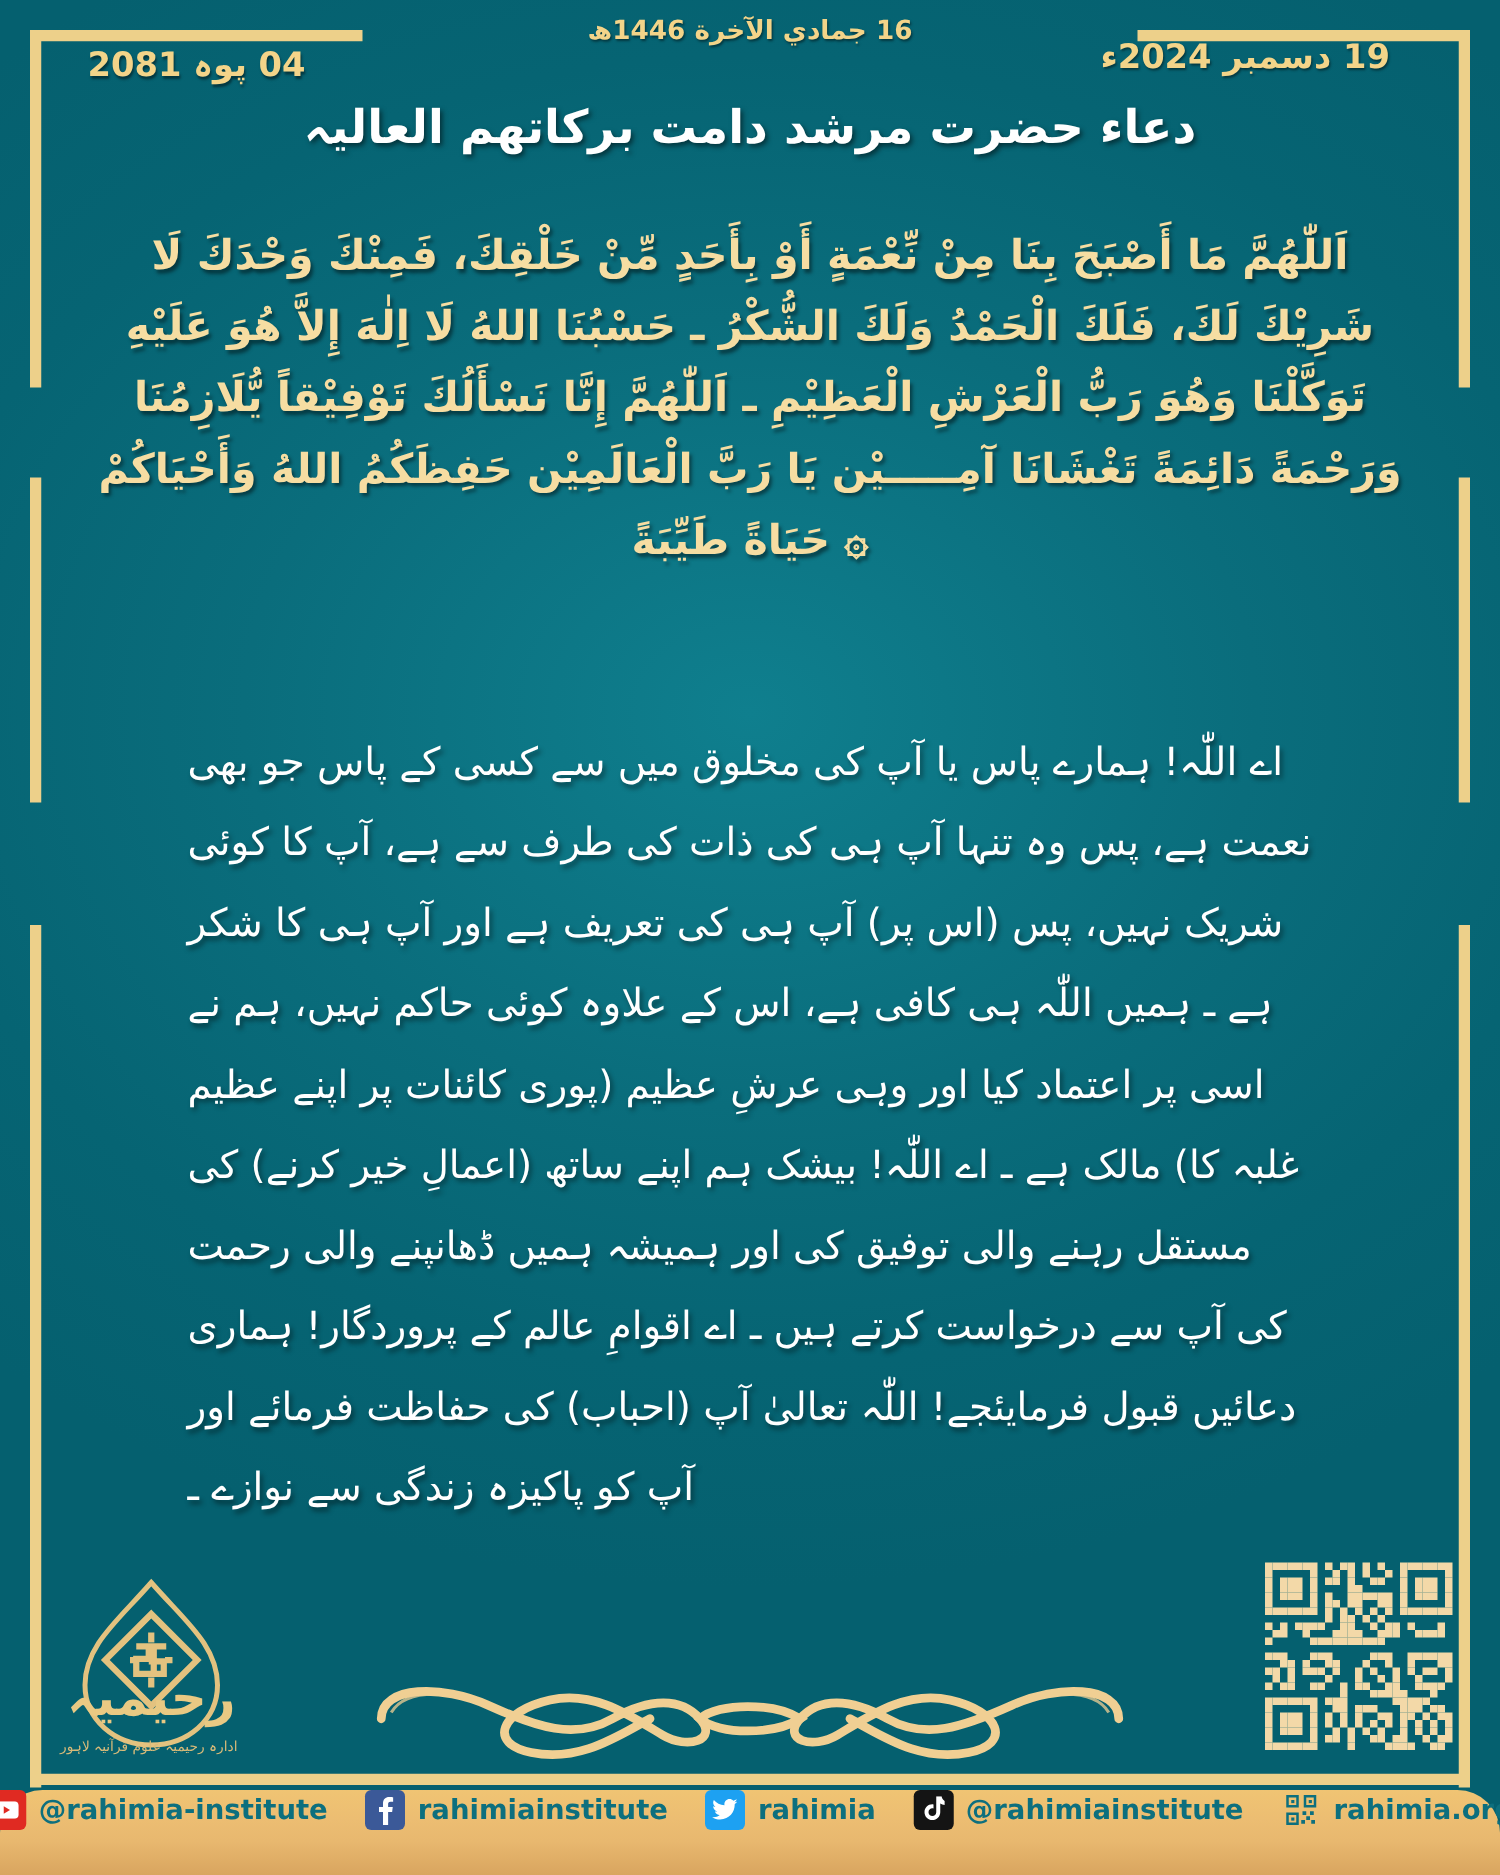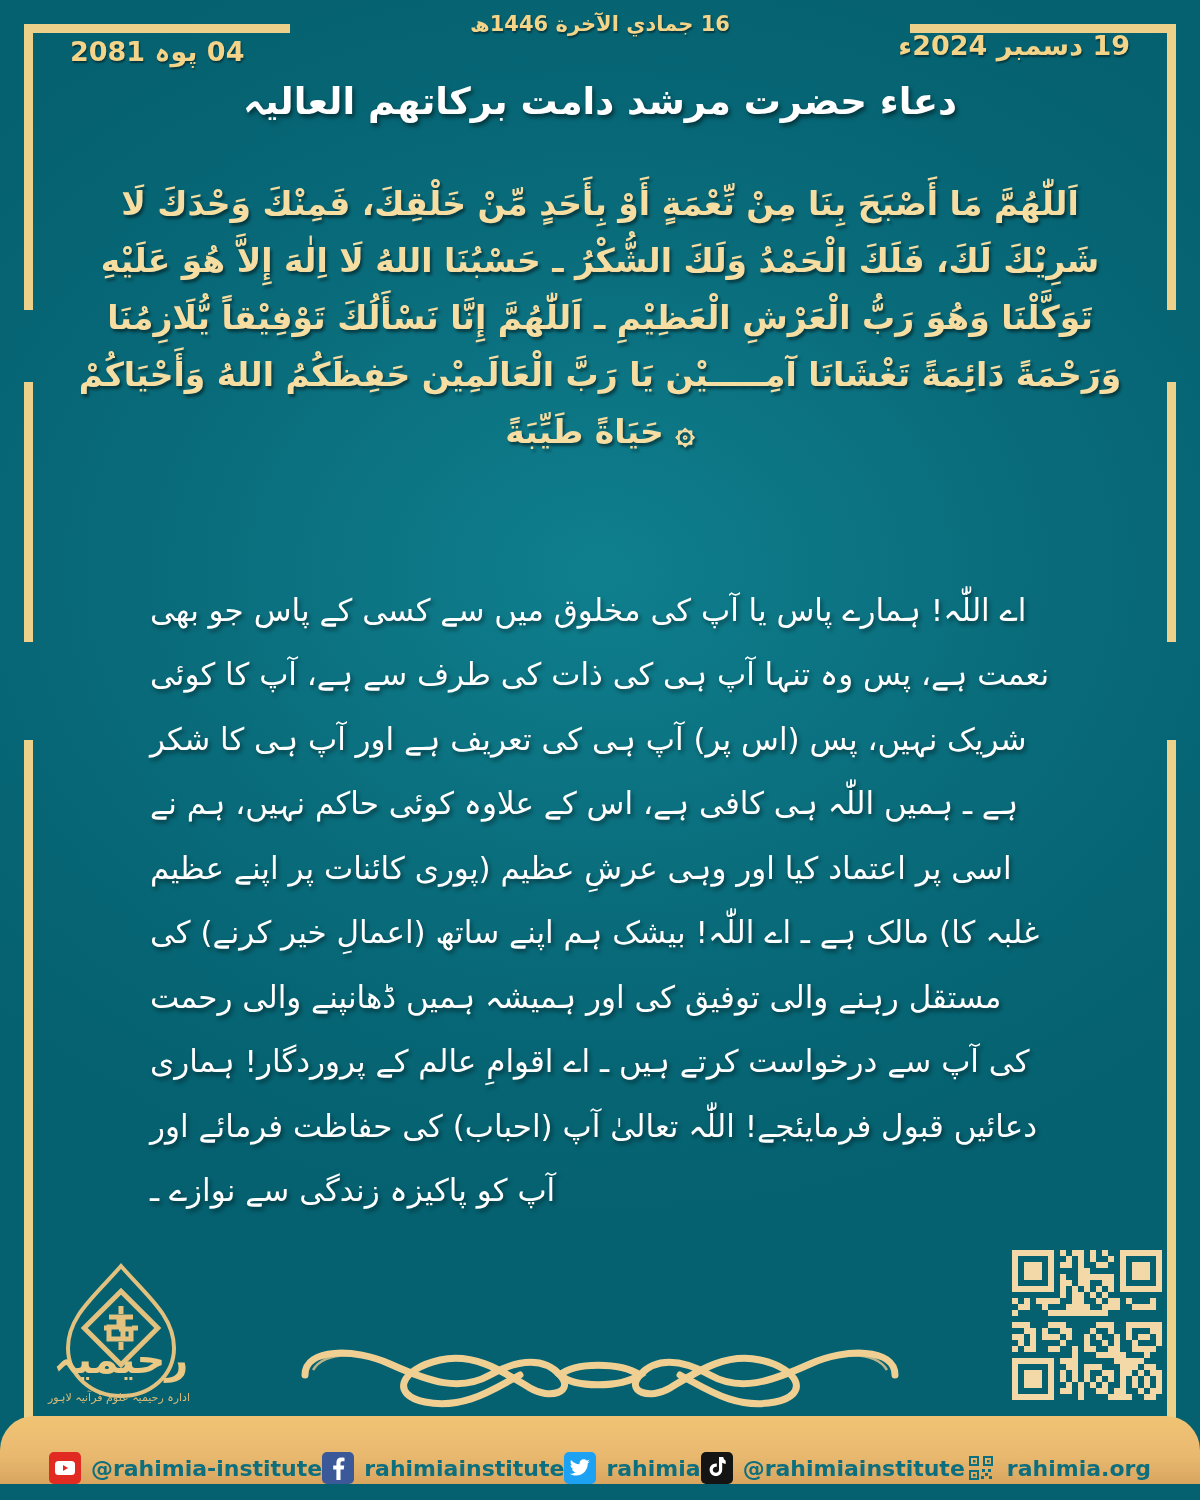--- a/index.html
+++ b/index.html
@@ -29,21 +29,21 @@
   
   .hdr{position:absolute;top:0;left:0;width:1200px;height:150px;}
   .date{
     position:absolute;color:#f3d489;
     font-family:"DejaVu Sans","Liberation Sans",sans-serif;
     font-size:27px;font-weight:700;direction:rtl;white-space:nowrap;
     text-shadow:1px 2px 2px rgba(0,0,0,.45);
   }
   .date-left{left:70px;top:36px;}
   .date-center{left:0;right:0;top:12px;text-align:center;font-size:21px;}
-  .date-right{right:70px;top:30px;}
+  .date-right{right:88px;top:30px;}
 
   .title{
     position:absolute;left:0;right:0;top:80px;text-align:center;
     color:#ffffff;direction:rtl;
     font-size:37px;font-weight:700;letter-spacing:0px;
     text-shadow:2px 3px 4px rgba(0,0,0,.5);
   }
 
   
   .dua{
@@ -80,24 +80,24 @@
 
   
   .qr{position:absolute;right:38px;bottom:100px;width:150px;height:150px;}
   .qr-grid{display:grid;width:150px;height:150px;
      grid-template-columns:repeat(25,1fr);grid-template-rows:repeat(25,1fr);}
   .qr-grid i{display:block;}
   .qr-grid i.on{background:#f3d9a8;}
 
   
   .footer{
-    position:absolute;left:0;bottom:16px;width:1200px;height:68px;
+    position:absolute;left:0;bottom:0;width:1200px;height:68px;
     background:linear-gradient(180deg,#f0c473 0%,#ecbd72 35%,#e8b86f 60%,#d9a55f 100%);
     border-top-left-radius:34px;border-top-right-radius:34px;
-    display:flex;align-items:flex-end;justify-content:center;
+    display:flex;align-items:flex-start;justify-content:center;gap:30px;
   }
   .social{display:flex;align-items:center;gap:10px;}
   .social .badge{
     width:32px;height:32px;border-radius:5px;display:flex;
     align-items:center;justify-content:center;flex:0 0 auto;
   }
   .social .handle{
     color:#0d6f7e;font-size:22px;font-weight:700;white-space:nowrap;
     font-family:"DejaVu Sans","Liberation Sans",sans-serif;
   }

